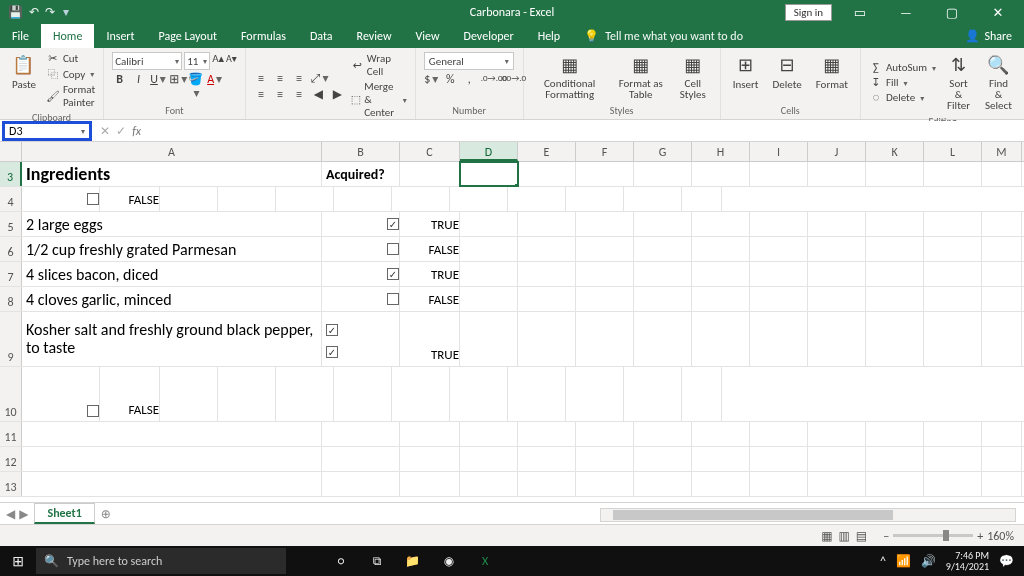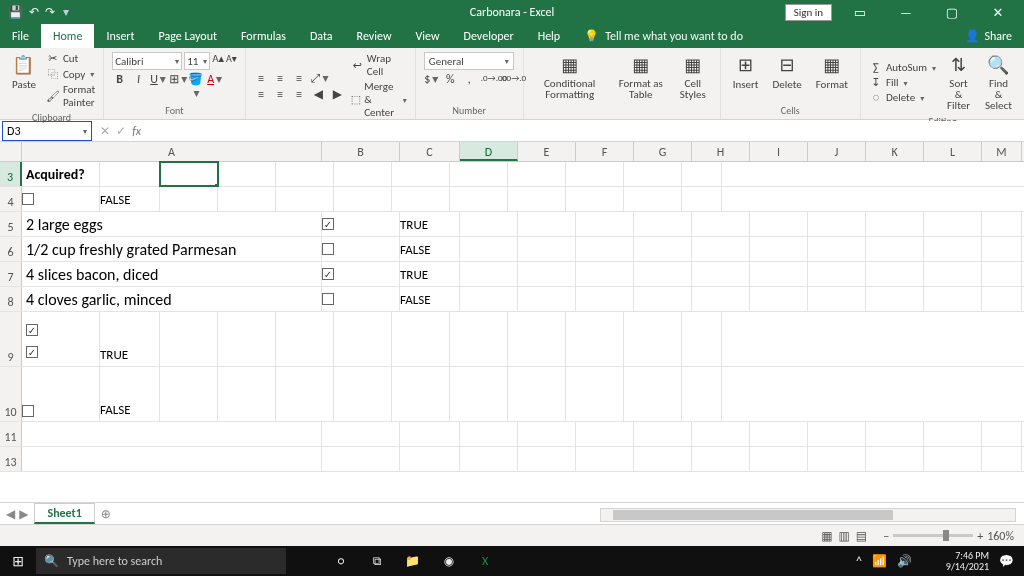--- a/index.html
+++ b/index.html
@@ -33,38 +33,38 @@
   .mini { display: flex; align-items: center; gap: 3px; }
   .mini .ic { width: 14px; text-align: center; }
   .fontbox { width: 70px; height: 18px; border: 1px solid #c8c8c8; background: #fff; font-size: 11px; padding: 0 2px; display: flex; align-items: center; justify-content: space-between; }
   .sizebox { width: 26px; height: 18px; border: 1px solid #c8c8c8; background: #fff; font-size: 11px; padding: 0 2px; display: flex; align-items: center; justify-content: space-between; }
   .fmtbox { width: 90px; height: 18px; border: 1px solid #c8c8c8; background: #fff; font-size: 11px; padding: 0 4px; display: flex; align-items: center; justify-content: space-between; }
   .iconrow { display: flex; gap: 4px; }
   .iconrow span { width: 15px; text-align: center; font-size: 12px; }
 
   
   .fbar { height: 22px; border-bottom: 1px solid #d4d4d4; display: flex; align-items: center; font-size: 12px; }
-  .namebox { width: 90px; height: 20px; border: 1px solid #1d4ed8; margin: 0 2px; padding: 0 4px; display: flex; align-items: center; justify-content: space-between; }
+  .namebox { width: 90px; height: 20px; border: 3px solid #1d4ed8; margin: 0 2px; padding: 0 4px; display: flex; align-items: center; justify-content: space-between; }
   .fx-buttons { display: flex; gap: 6px; padding: 0 6px; color: #aaa; }
   .fx-label { font-style: italic; color: #777; padding-right: 6px; }
   .formula-input { flex: 1; height: 20px; border: none; padding: 0 4px; }
 
   
   .grid-wrap { position: relative; height: 360px; }
   .colhdrs { display: flex; height: 20px; background: #f3f2f1; border-bottom: 1px solid #ccc; }
   .corner { width: 22px; border-right: 1px solid #ccc; background: #f3f2f1; }
   .ch { border-right: 1px solid #ccc; text-align: center; line-height: 20px; color: #555; font-size: 12px; }
   .ch.sel { background: #d8eadf; color: #0f6637; border-bottom: 2px solid #217346; }
   .rows { }
   .row { display: flex; height: 25px; border-bottom: 1px solid #e3e3e3; }
   .row.tall { height: 55px; }
   .rh { width: 22px; background: #f3f2f1; border-right: 1px solid #ccc; text-align: center; color: #555; font-size: 12px; display: flex; align-items: flex-end; justify-content: center; padding-bottom: 2px; }
   .rh.sel { background: #d8eadf; color: #0f6637; border-right: 2px solid #217346; }
   .cell { border-right: 1px solid #e3e3e3; display: flex; align-items: center; padding: 0 4px; overflow: hidden; }
-  .cell.center { justify-content: flex-start; padding: 0; }
+  .cell.center { justify-content: flex-end; padding: 0; }
   .cell.bottom { align-items: flex-end; padding-bottom: 4px; }
   .ingr-text { font-family: Calibri; font-size: 16px; color: #000; }
   .ingr-header { font-family: Calibri; font-size: 18px; font-weight: 700; color: #000; }
   .acq-header { font-family: Calibri; font-size: 14px; font-weight: 700; color: #000; }
   .wrap-text { white-space: normal; line-height: 1.15; }
   .c-val { font-family: Calibri; font-size: 13px; color: #000; }
   .cb { width: 12px; height: 12px; border: 1px solid #666; display: inline-flex; align-items: center; justify-content: center; font-size: 10px; color: #333; }
   .selcell { outline: 2px solid #217346; outline-offset: -1px; position: relative; }
   .selcell::after { content: ""; position: absolute; right: -3px; bottom: -3px; width: 5px; height: 5px; background: #217346; }
   .checkstack { display: flex; flex-direction: column; gap: 10px; align-items: center; justify-content: flex-start; padding-top: 4px; }
@@ -82,21 +82,21 @@
   .statusbar .views { margin-left: auto; display: flex; gap: 6px; padding-right: 6px; }
   .statusbar .zoom { display: flex; align-items: center; gap: 4px; padding: 0 10px; }
   .zoom-track { width: 80px; height: 3px; background: #c8c8c8; position: relative; }
   .zoom-thumb { position: absolute; left: 50px; top: -4px; width: 6px; height: 11px; background: #888; }
 
   
   .taskbar { position: absolute; bottom: 0; left: 0; right: 0; height: 30px; background: #101010; display: flex; align-items: center; color: #eee; font-size: 12px; }
   .start { width: 36px; display: flex; justify-content: center; font-size: 14px; }
   .search { display: flex; align-items: center; gap: 8px; background: #2b2b2b; height: 26px; width: 250px; padding: 0 8px; color: #ccc; }
   .tb-right { margin-left: auto; display: flex; align-items: center; gap: 10px; padding-right: 10px; }
-  .tb-time { text-align: right; font-size: 10px; line-height: 1.1; margin-left: 24px; }
+  .tb-time { text-align: right; font-size: 10px; line-height: 1.1; }
   .tb-icons { display: flex; gap: 6px; align-items: center; padding-left: 40px; }
   .tb-app { width: 30px; text-align: center; }
 
   .caret { font-size: 8px; color: #666; margin-left: 2px; }
 </style>
 </head>
 <body>
 
 <div class="titlebar">
   <div class="qat">
@@ -249,20 +249,21 @@
         </div>
       <div class="btn-lg">
           <span class="bigicon">▦</span>
           <span style="text-align:center;line-height:1">Format as Table</span>
         </div>
       <div class="btn-lg">
           <span class="bigicon">▦</span>
           <span style="text-align:center;line-height:1">Cell Styles</span>
         </div>
     </div>
+    <div class="group-label">Styles</div>
   </div>
 
   <div class="group">
     <div class="group-body">
       <div class="btn-lg">
           <span class="bigicon">⊞</span>
           <span>Insert</span>
         </div>
       <div class="btn-lg">
           <span class="bigicon">⊟</span>
@@ -334,20 +335,23 @@
       <div class="ch" style="width: 58px;">H</div>
       <div class="ch" style="width: 58px;">I</div>
       <div class="ch" style="width: 58px;">J</div>
       <div class="ch" style="width: 58px;">K</div>
       <div class="ch" style="width: 58px;">L</div>
       <div class="ch" style="width: 40px;">M</div>
     </div>
   <div class="rows" id="rows">
       <div class="row">
         <div class="rh sel">3</div>
+        <div class="cell " style="width: 300px;">
+          <span class="ingr-header">Ingredients</span>
+        </div>
         <div class="cell " style="width: 78px;">
           <span class="acq-header">Acquired?</span>
         </div>
         <div class="cell " style="width: 60px;"></div>
         <div class="cell selcell" style="width: 58px;"></div>
         <div class="cell " style="width: 58px;"></div>
         <div class="cell " style="width: 58px;"></div>
         <div class="cell " style="width: 58px;"></div>
         <div class="cell " style="width: 58px;"></div>
         <div class="cell " style="width: 58px;"></div>
@@ -458,20 +462,23 @@
         <div class="cell " style="width: 58px;"></div>
         <div class="cell " style="width: 58px;"></div>
         <div class="cell " style="width: 58px;"></div>
         <div class="cell " style="width: 58px;"></div>
         <div class="cell " style="width: 58px;"></div>
         <div class="cell " style="width: 58px;"></div>
         <div class="cell " style="width: 40px;"></div>
       </div>
       <div class="row tall">
         <div class="rh">9</div>
+        <div class="cell " style="width: 300px;">
+          <span class="ingr-text wrap-text">Kosher salt and freshly ground black pepper, to taste</span>
+        </div>
         <div class="cell " style="width: 78px;">
           <div class="checkstack">
             <span class="cb">✓</span>
             <span class="cb">✓</span>
           </div>
         </div>
         <div class="cell center bottom" style="width: 60px;">
           <span class="c-val">TRUE</span>
         </div>
         <div class="cell " style="width: 58px;"></div>
@@ -499,20 +506,36 @@
         <div class="cell " style="width: 58px;"></div>
         <div class="cell " style="width: 58px;"></div>
         <div class="cell " style="width: 58px;"></div>
         <div class="cell " style="width: 58px;"></div>
         <div class="cell " style="width: 58px;"></div>
         <div class="cell " style="width: 58px;"></div>
         <div class="cell " style="width: 40px;"></div>
       </div>
       <div class="row">
         <div class="rh">11</div>
+        <div class="cell " style="width: 300px;"></div>
+        <div class="cell " style="width: 78px;"></div>
+        <div class="cell " style="width: 60px;"></div>
+        <div class="cell " style="width: 58px;"></div>
+        <div class="cell " style="width: 58px;"></div>
+        <div class="cell " style="width: 58px;"></div>
+        <div class="cell " style="width: 58px;"></div>
+        <div class="cell " style="width: 58px;"></div>
+        <div class="cell " style="width: 58px;"></div>
+        <div class="cell " style="width: 58px;"></div>
+        <div class="cell " style="width: 58px;"></div>
+        <div class="cell " style="width: 58px;"></div>
+        <div class="cell " style="width: 40px;"></div>
+      </div>
+      <div class="row">
+        <div class="rh">12</div>
         <div class="cell " style="width: 300px;"></div>
         <div class="cell " style="width: 78px;"></div>
         <div class="cell " style="width: 60px;"></div>
         <div class="cell " style="width: 58px;"></div>
         <div class="cell " style="width: 58px;"></div>
         <div class="cell " style="width: 58px;"></div>
         <div class="cell " style="width: 58px;"></div>
         <div class="cell " style="width: 58px;"></div>
         <div class="cell " style="width: 58px;"></div>
         <div class="cell " style="width: 58px;"></div>

